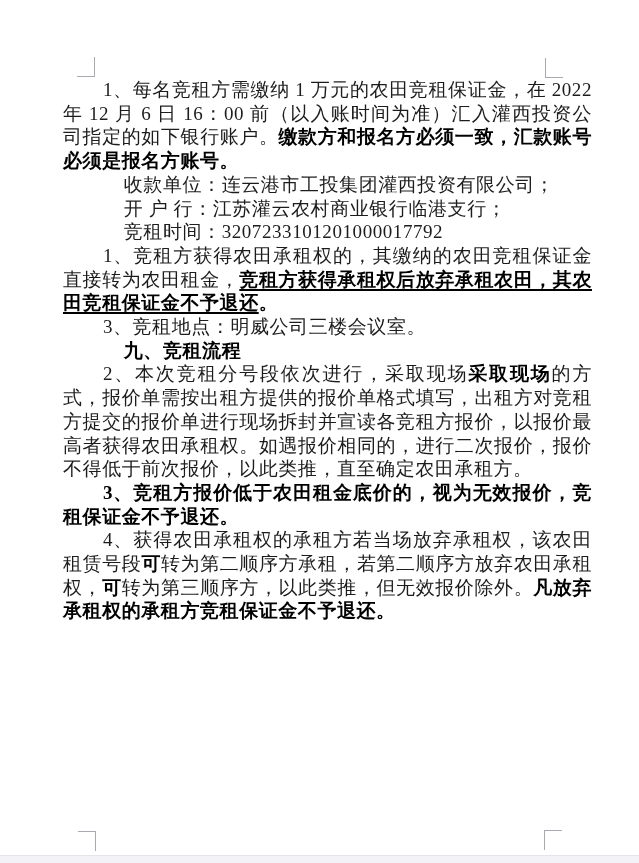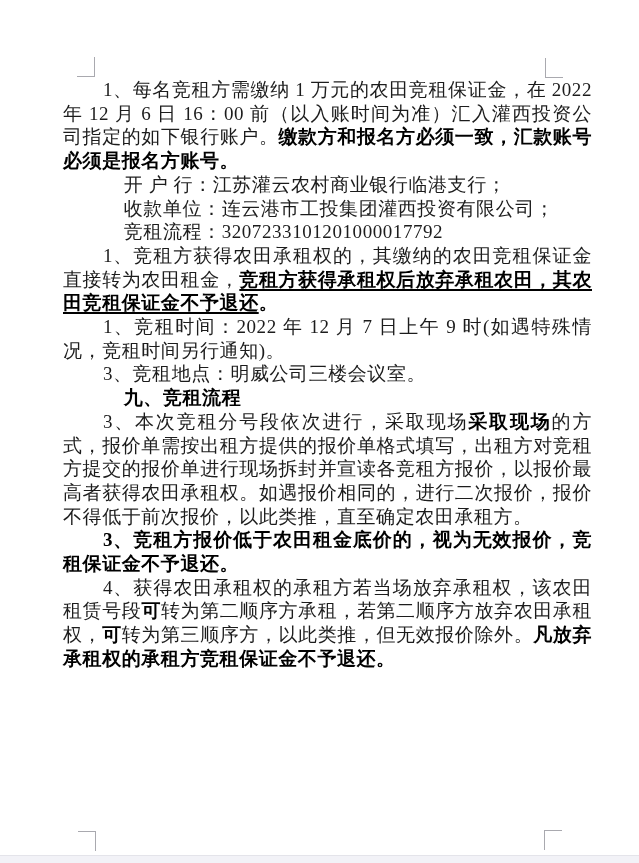--- a/index.html
+++ b/index.html
@@ -58,26 +58,25 @@
 <body>
 
 <div class="page">
   <div class="crop-mark tl"></div>
   <div class="crop-mark tr"></div>
   <div class="crop-mark bl"></div>
   <div class="crop-mark br"></div>
 
   <div class="doc-body">
       <p class="indent-num"><span class="seg-normal">1、每名竞租方需缴纳 1 万元的农田竞租保证金，在 2022 年 12 月 6 日 16：00 前（以入账时间为准）汇入灌西投资公司指定的如下银行账户。</span><span class="seg-bold">缴款方和报名方必须一致，汇款账号必须是报名方账号。</span></p>
+      <p class="indent-wide"><span class="seg-normal">收款单位：连云港市工投集团灌西投资有限公司；</span></p>
       <p class="indent-wide"><span class="seg-normal">开 户 行：江苏灌云农村商业银行临港支行；</span></p>
-      <p class="indent-wide"><span class="seg-normal">收款单位：连云港市工投集团灌西投资有限公司；</span></p>
-      <p class="indent-wide"><span class="seg-normal">竞租流程：3207233101201000017792</span></p>
+      <p class="indent-wide"><span class="seg-normal">竞租时间：3207233101201000017792</span></p>
       <p class="indent-num"><span class="seg-normal">1、竞租方获得农田承租权的，其缴纳的农田竞租保证金直接转为农田租金，</span><span class="seg-bold-underline">竞租方获得承租权后放弃承租农田，其农田竞租保证金不予退还</span><span class="seg-bold">。</span></p>
-      <p class="indent-num"><span class="seg-normal">1、竞租时间：2022 年 12 月 7 日上午 9 时(如遇特殊情况，竞租时间另行通知)。</span></p>
       <p class="indent-num"><span class="seg-normal">3、竞租地点：明威公司三楼会议室。</span></p>
       <p class="indent-wide"><span class="seg-bold">九、竞租流程</span></p>
-      <p class="indent-num"><span class="seg-normal">3、本次竞租分号段依次进行，采取现场</span><span class="seg-bold">采取现场</span><span class="seg-normal">的方式，报价单需按出租方提供的报价单格式填写，出租方对竞租方提交的报价单进行现场拆封并宣读各竞租方报价，以报价最高者获得农田承租权。如遇报价相同的，进行二次报价，报价不得低于前次报价，以此类推，直至确定农田承租方。</span></p>
+      <p class="indent-num"><span class="seg-normal">2、本次竞租分号段依次进行，采取现场</span><span class="seg-bold">采取现场</span><span class="seg-normal">的方式，报价单需按出租方提供的报价单格式填写，出租方对竞租方提交的报价单进行现场拆封并宣读各竞租方报价，以报价最高者获得农田承租权。如遇报价相同的，进行二次报价，报价不得低于前次报价，以此类推，直至确定农田承租方。</span></p>
       <p class="indent-num"><span class="seg-bold">3、竞租方报价低于农田租金底价的，视为无效报价，竞租保证金不予退还。</span></p>
       <p class="indent-num"><span class="seg-normal">4、获得农田承租权的承租方若当场放弃承租权，该农田租赁号段</span><span class="seg-bold">可</span><span class="seg-normal">转为第二顺序方承租，若第二顺序方放弃农田承租权，</span><span class="seg-bold">可</span><span class="seg-normal">转为第三顺序方，以此类推，但无效报价除外。</span><span class="seg-bold">凡放弃承租权的承租方竞租保证金不予退还。</span></p>
     </div>
 
   <div class="bottom-bar"></div>
 </div>
 
 </body></html>

